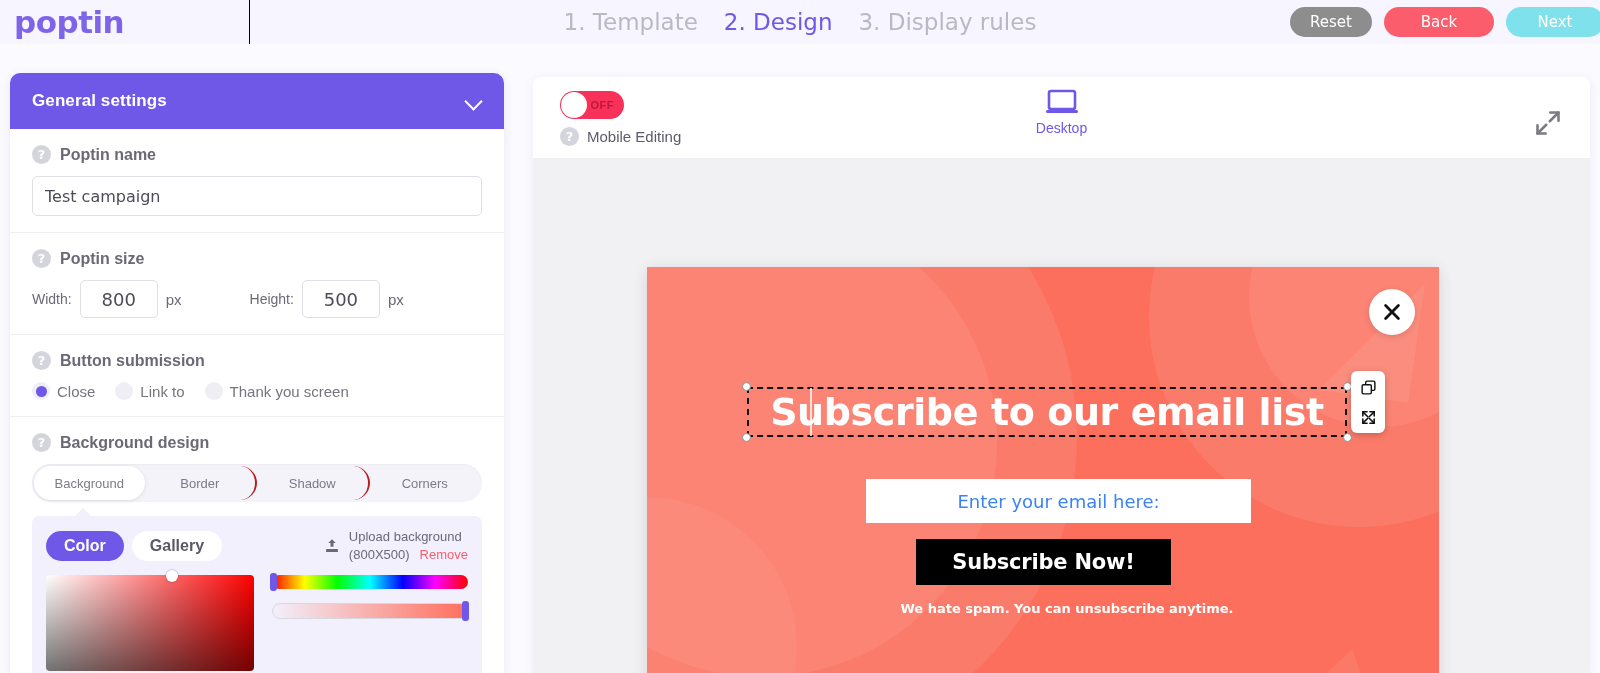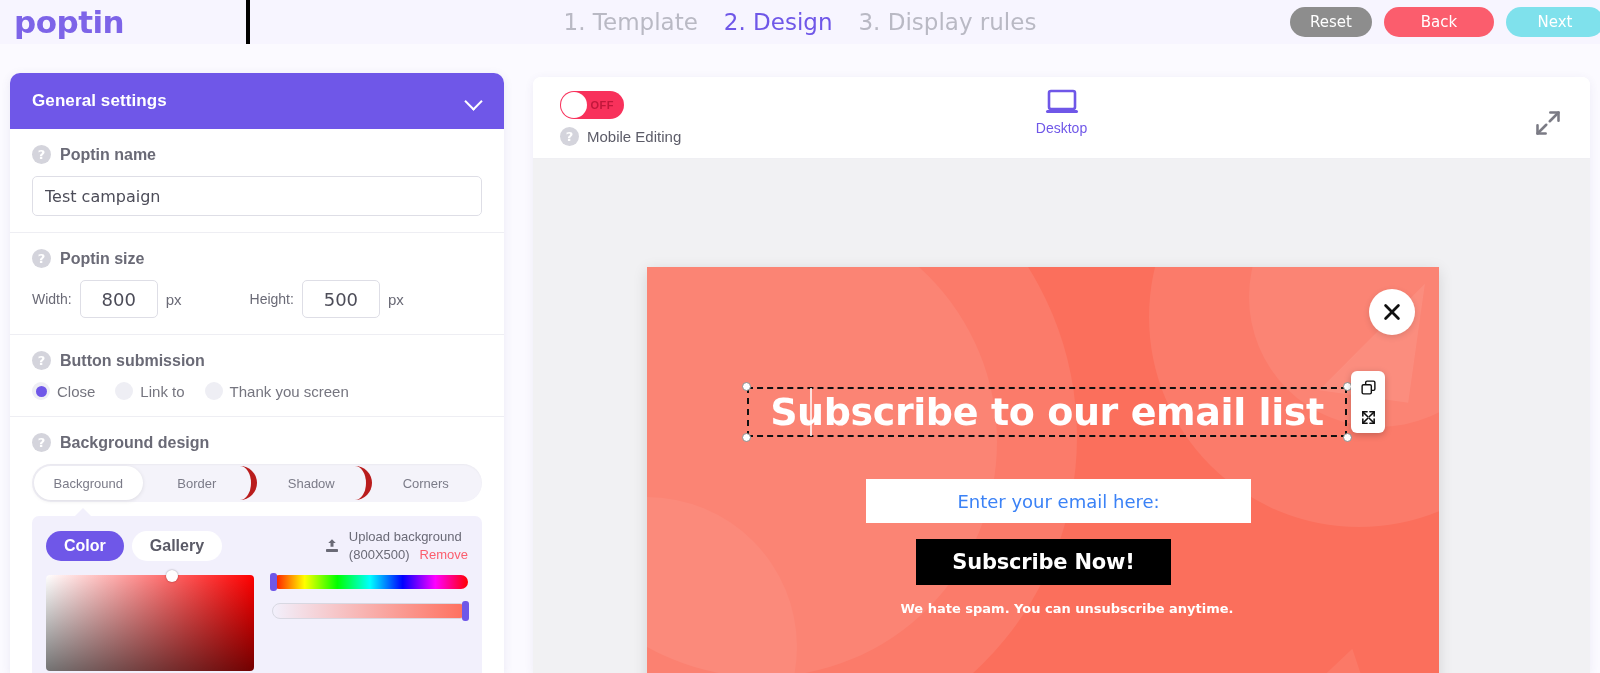--- a/index.html
+++ b/index.html
@@ -12,21 +12,21 @@
   #app { position: relative; width: 1600px; height: 673px; background: #fbfaff; }
 
   
   .topbar {
     position: absolute; top: 0; left: 0; width: 1600px; height: 44px;
     background: #f7f5ff;
     display: flex; align-items: center;
   }
   .logo-zone {
     width: 250px; height: 44px; display: flex; align-items: center;
-    padding-left: 14px; border-right: 4px solid #000000;
+    padding-left: 14px; border-right: 1px solid #000000;
     background: #f7f5ff;
   }
   .logo-text {
     font-size: 31px; font-weight: 700; color: #7d64e8;
     letter-spacing: -0.5px; line-height: 1;
     font-family: "DejaVu Sans", sans-serif;
   }
   .steps {
     position: absolute; left: 0; right: 0; top: 0; height: 44px;
     display: flex; align-items: center; justify-content: center; gap: 26px;
@@ -114,21 +114,21 @@
   }
   .radio-label { font-size: 15px; color: #75757f; }
 
   .tabs {
     display: flex; background: #f4f3fa; border-radius: 22px; height: 38px;
     padding: 2px; box-shadow: inset 0 1px 2px rgba(0,0,0,.04);
   }
   .tab {
     flex: 1; display: flex; align-items: center; justify-content: center;
     font-size: 13px; color: #7b7b88; border-radius: 20px; cursor: pointer;
-    border-right: 6px solid #b91c1c;
+    border-right: 2px solid #b91c1c;
   }
   .tab:last-child { border-right: none; }
   .tab.active { background: #ffffff; box-shadow: 0 1px 4px rgba(0,0,0,.10); border-right: none; }
 
   .bg-box {
     margin-top: 14px; background: #f2f0fc; border-radius: 7px; padding: 12px 14px;
     position: relative;
   }
   .bg-box::before {
     content: ""; position: absolute; top: -8px; left: 42px;

